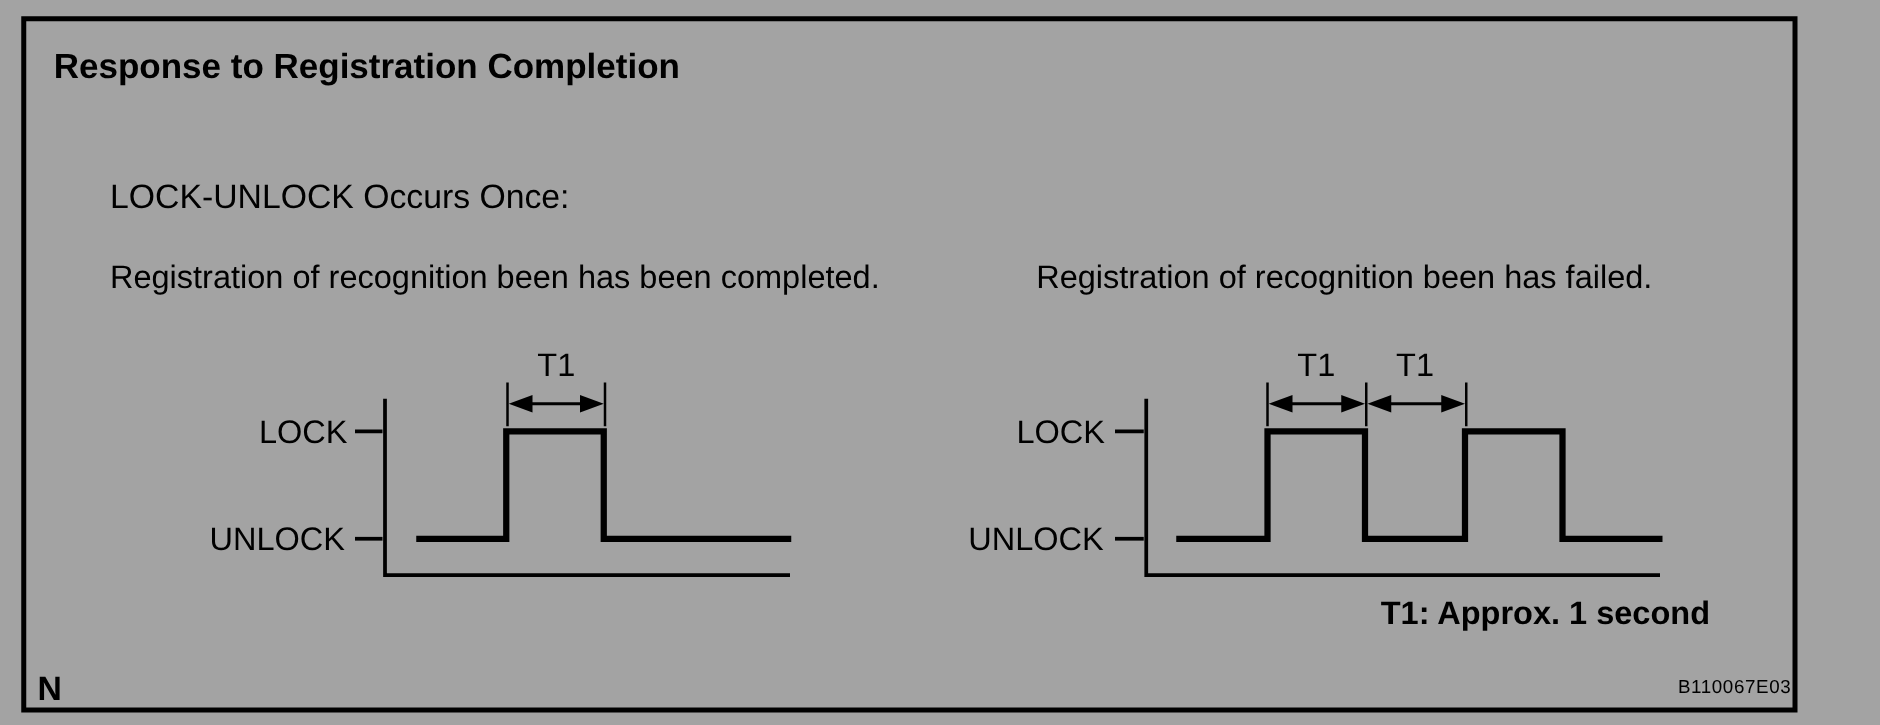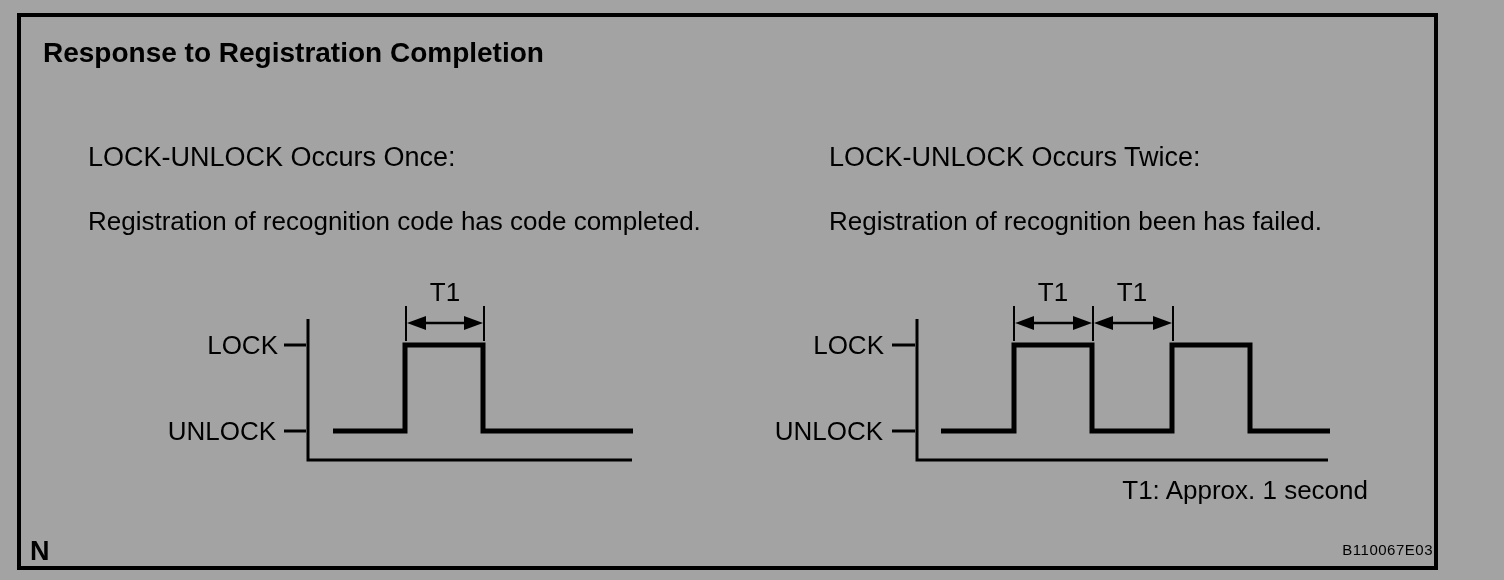--- a/index.html
+++ b/index.html
@@ -65,20 +65,21 @@
     font-size: 26px;
     fill: #000000;
   }
   .footnote {
     position: absolute;
     top: 474px;
     right: 136px;
     font-size: 26px;
     line-height: 32px;
     white-space: nowrap;
+    font-weight: bold;
   }
   .page-marker {
     position: absolute;
     left: 30px;
     top: 536px;
     font-size: 27px;
     line-height: 30px;
     font-weight: bold;
   }
   .figure-code {
@@ -93,40 +94,39 @@
 </head>
 <body>
 
 <div class="page">
 
   <div class="frame"></div>
 
   <h1 class="title">Response to Registration Completion</h1>
 
   <div class="panel-heading col-left">LOCK-UNLOCK Occurs Once:</div>
-  <div class="panel-desc col-left">Registration of recognition code has code completed.</div>
+  <div class="panel-desc col-left">Registration of recognition been has been completed.</div>
 
   <svg class="wave wave-left" viewBox="150 272 500 200">
 
     <path d="M308 319 V460 H632" fill="none" stroke="#000000" stroke-width="3"></path>
     <path d="M284 345 H306" fill="none" stroke="#000000" stroke-width="3"></path>
     <path d="M284 431 H306" fill="none" stroke="#000000" stroke-width="3"></path>
     <text x="278" y="354" text-anchor="end">LOCK</text>
     <text x="276" y="440" text-anchor="end">UNLOCK</text>
 
     <path d="M333 431 H405 V345 H483 V431 H633" fill="none" stroke="#000000" stroke-width="5" stroke-linejoin="miter"></path>
 
     <path d="M406 306 V341 M484 306 V341" fill="none" stroke="#000000" stroke-width="2"></path>
     <line x1="416" y1="323" x2="474" y2="323" stroke="#000000" stroke-width="2.5"></line>
     <polygon points="407,323 426,316 426,330" fill="#000000"></polygon>
     <polygon points="483,323 464,316 464,330" fill="#000000"></polygon>
     <text x="445" y="301" text-anchor="middle">T1</text>
   </svg>
 
-  <div class="panel-heading col-right">LOCK-UNLOCK Occurs Twice:</div>
   <div class="panel-desc col-right">Registration of recognition been has failed.</div>
 
   <svg class="wave wave-right" viewBox="740 272 605 200">
 
     <path d="M917 319 V460 H1328" fill="none" stroke="#000000" stroke-width="3"></path>
     <path d="M892 345 H915" fill="none" stroke="#000000" stroke-width="3"></path>
     <path d="M892 431 H915" fill="none" stroke="#000000" stroke-width="3"></path>
     <text x="884" y="354" text-anchor="end">LOCK</text>
     <text x="883" y="440" text-anchor="end">UNLOCK</text>
 

